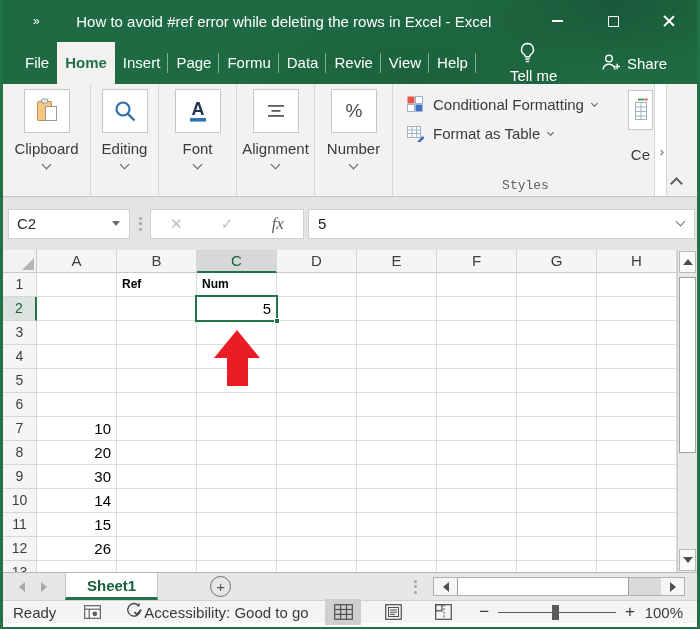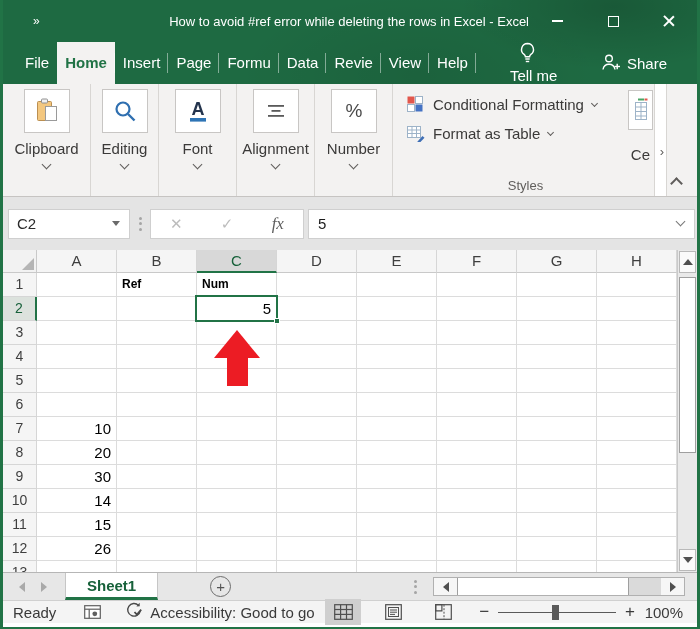--- a/index.html
+++ b/index.html
@@ -7,21 +7,21 @@
   body{font-family:"Liberation Sans",sans-serif;background:#888;}
   .window{position:relative;width:700px;height:629px;background:#fff;overflow:hidden;
     border-left:3px solid var(--accent);border-right:3px solid var(--accent);border-bottom:2px solid var(--accent);}
   
   .header-green{position:absolute;top:0;left:0;right:0;height:84px;
     background:radial-gradient(220px 90px at 88% 8%, rgba(0,0,0,.16), transparent 70%),
                radial-gradient(260px 120px at 60% 90%, rgba(0,0,0,.08), transparent 70%),
                var(--titlebar);}
   .titlebar{height:42px;display:flex;align-items:center;color:#fff;}
   .qat{margin-left:30px;font-size:12px;letter-spacing:-1px;color:#fff;}
-  .title{flex:1;text-align:right;font-size:13px;white-space:nowrap;overflow:hidden;}
+  .title{flex:1;text-align:center;font-size:15px;white-space:nowrap;overflow:hidden;}
   .win-controls{display:flex;height:42px;}
   .wbtn{width:56px;height:42px;display:flex;align-items:center;justify-content:center;}
   .min-glyph{width:11px;height:2px;background:#fff;}
   .max-glyph{width:11px;height:11px;border:1.5px solid #fff;}
   .close-glyph{position:relative;width:14px;height:14px;}
   .close-glyph::before,.close-glyph::after{content:'';position:absolute;left:6px;top:0;width:1.6px;height:14px;background:#fff;}
   .close-glyph::before{transform:rotate(45deg);} .close-glyph::after{transform:rotate(-45deg);}
   .menubar{height:42px;display:flex;align-items:stretch;padding-left:14px;color:#fff;font-size:15px;}
   #menu-tabs{display:flex;}
   .mtab{line-height:42px;padding:0 8px;position:relative;white-space:nowrap;}
@@ -36,21 +36,21 @@
     border-bottom:1px solid #c6c4c2;display:flex;}
   .rgroup{border-right:1px solid #d8d6d3;display:flex;flex-direction:column;align-items:center;padding-top:5px;flex:none;}
   .rtile{width:46px;height:44px;background:#fff;border:1px solid #c8c6c4;display:flex;align-items:center;justify-content:center;}
   .rlabel{font-size:15px;color:#3b3a39;margin-top:7px;white-space:nowrap;}
   .chev{width:7px;height:7px;border-right:1.6px solid #5f5d5b;border-bottom:1.6px solid #5f5d5b;transform:rotate(45deg);margin-top:4px;}
   .styles-group{width:266px;position:relative;border-right:1px solid #d8d6d3;padding:6px 0 0 14px;flex:none;}
   .sitem{display:flex;align-items:center;height:29px;}
   .sicon{width:19px;display:flex;align-items:center;}
   .slabel{font-size:15px;color:#3b3a39;margin-left:7px;white-space:nowrap;}
   .chev-sm{width:5px;height:5px;border-right:1.4px solid #5f5d5b;border-bottom:1.4px solid #5f5d5b;transform:rotate(45deg);margin-left:8px;margin-top:-3px;}
-  .styles-caption{position:absolute;bottom:3px;left:0;right:0;text-align:center;font-size:13px;color:#605e5c;}
+  .styles-caption{position:absolute;bottom:3px;left:0;right:0;text-align:center;font-size:13px;color:#605e5c;font-family:Liberation Mono, monospace;}
   .cells-partial{flex:1;position:relative;}
   .cells-tile{position:absolute;right:44px;top:6px;width:25px;height:40px;background:#fff;border:1px solid #c8c6c4;display:flex;align-items:center;justify-content:center;}
   .cells-strip{position:absolute;right:30px;top:0;bottom:0;width:13px;background:#fff;border-left:1px solid #d8d6d3;border-right:1px solid #d8d6d3;}
   .cells-label{position:absolute;right:47px;top:62px;font-size:15px;color:#3b3a39;}
   .cells-more{position:absolute;right:33px;top:60px;font-size:13px;color:#5f5d5b;}
   .collapse-btn{position:absolute;right:10px;bottom:8px;width:22px;height:18px;display:flex;align-items:flex-end;justify-content:center;}
   .chev-up{width:9px;height:9px;border-left:2px solid #5f5d5b;border-top:2px solid #5f5d5b;transform:rotate(45deg);}
   
   .fbar{position:absolute;top:197px;left:0;right:0;height:53px;background:#e4e4e4;display:flex;align-items:center;padding:0 2px 0 5px;}
   .namebox{width:122px;height:30px;background:#fff;border:1px solid #cfcfcf;display:flex;align-items:center;}
@@ -105,21 +105,21 @@
   .sb-dots{margin-left:auto;}
   .hscroll{width:252px;height:19px;background:#dadada;border:1px solid #b0b0b0;display:flex;margin:0 12px 0 8px;}
   .hs-btn{width:23px;background:#f6f6f6;display:flex;align-items:center;justify-content:center;flex:none;}
   .hs-thumb{width:172px;background:#fff;border-left:1px solid #9f9f9f;border-right:1px solid #9f9f9f;flex:none;}
   .hs-track{flex:1;}
   
   .statusbar{position:absolute;top:600px;left:0;right:0;height:23px;background:#f4f4f4;border-top:1px solid #d0d0d0;
     display:flex;align-items:center;font-size:15px;color:#3a3a3a;}
   .sb-ready{margin-left:10px;}
   .sb-macro{margin-left:28px;display:flex;align-items:center;}
-  .sb-acc{margin-left:24px;display:flex;align-items:center;gap:6px;}
+  .sb-acc{margin-left:24px;display:flex;align-items:center;}
   .sb-views{margin-left:auto;display:flex;gap:14px;}
   .sb-view{width:36px;height:26px;display:flex;align-items:center;justify-content:center;}
   .sb-view.active{background:#cfcfcf;}
   .sb-zoom{display:flex;align-items:center;margin-left:18px;gap:9px;}
   .zglyph{font-size:17px;color:#3a3a3a;}
   .zline{width:118px;height:1px;background:#5a5a5a;position:relative;}
   .zhandle{position:absolute;left:54px;top:-7px;width:7px;height:15px;background:#5a5a5a;}
   .zpct{width:44px;text-align:right;margin:0 14px 0 4px;}
 </style>
 </head>

